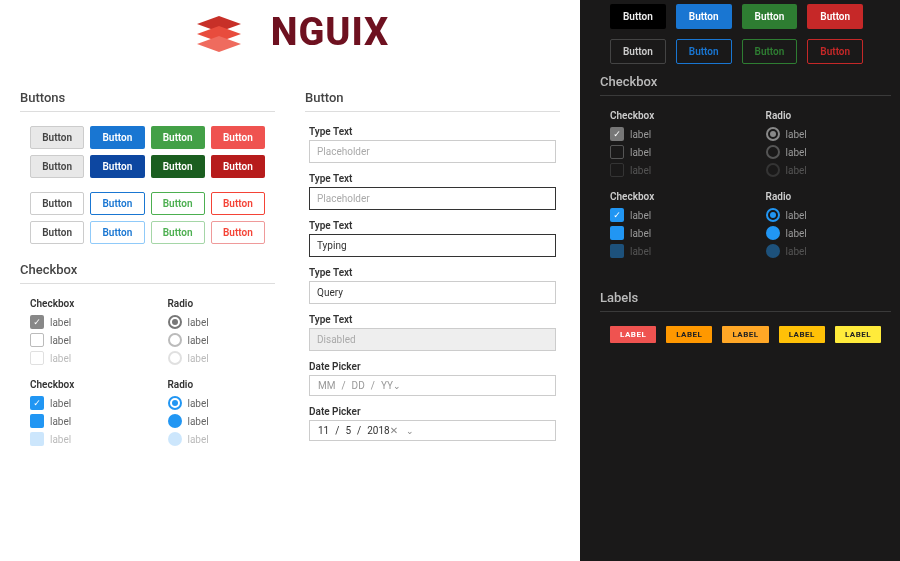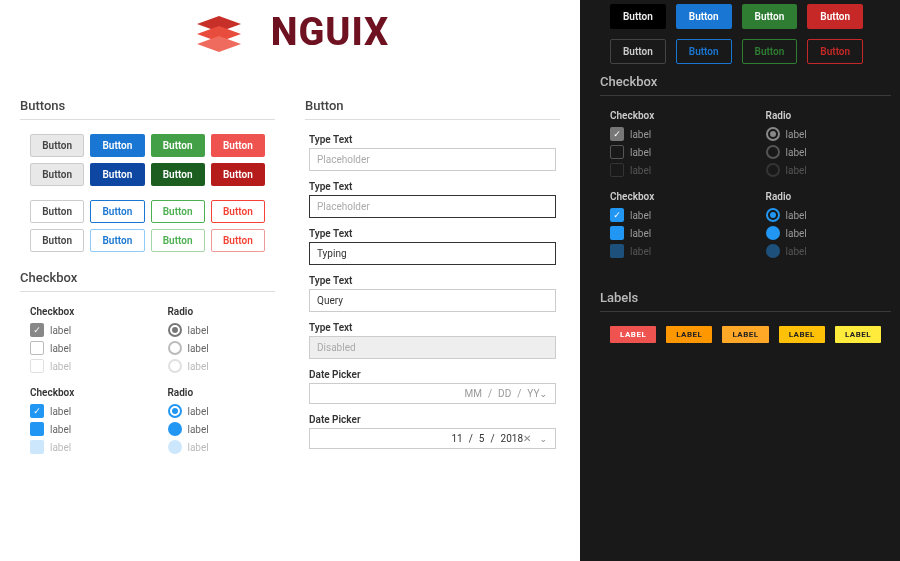--- a/index.html
+++ b/index.html
@@ -1,20 +1,20 @@
 <!DOCTYPE html>
 <html><head>
 <meta charset="utf-8">
 <style>
 *{box-sizing:border-box;margin:0;padding:0;font-family:-apple-system,BlinkMacSystemFont,"Segoe UI",Roboto,sans-serif}
 body{display:flex;width:900px;height:561px;overflow:hidden;font-size:11px}
 .light{flex:0 0 580px;background:#fff;padding:0 20px}
 .dark{flex:1;background:#1a1919;color:#aaa;padding:0 20px}
 .hero{text-align:center;padding:10px 0 20px}
-.logo-row{display:flex;align-items:center;justify-content:center;gap:24px;margin-bottom:24px}
+.logo-row{display:flex;align-items:center;justify-content:center;gap:24px;margin-bottom:16px}
 .logo-icon{width:56px;height:44px;position:relative}
 .logo-icon svg{width:100%;height:100%}
 .logo-text{font-size:38px;font-weight:800;color:#6e1120;letter-spacing:1px}
 .tagline{font-size:14px;font-weight:600;color:#222}
 .cols{display:flex;gap:30px}
 .col{flex:1}
 .sect{margin-bottom:18px}
 .sect-title{font-size:13px;font-weight:500;color:#444;padding-bottom:6px;border-bottom:1px solid #ddd;margin-bottom:14px}
 .dark .sect-title{color:#bbb;border-bottom-color:#3a3a3a}
 .btn-grid{display:grid;grid-template-columns:repeat(4,1fr);gap:6px;margin-bottom:14px;padding:0 10px}
@@ -68,21 +68,21 @@
 .dark .cb-gray-u{border:1px solid #555;background:transparent}
 .dark .rd-gray-c{border:2px solid #888}
 .dark .rd-gray-c::after{background:#888}
 .dark .rd-gray-u{border:2px solid #555}
 .inp-group{margin-bottom:10px;padding:0 4px}
 .inp-label{font-size:10px;font-weight:600;color:#333;margin-bottom:3px}
 .inp{width:100%;padding:5px 7px;font-size:10px;border:1px solid #ccc;background:#fff;color:#333}
 .inp::placeholder{color:#aaa}
 .inp-focus{border-color:#333}
 .inp-dis{background:#eee;color:#aaa}
-.dp{display:flex;align-items:center;border:1px solid #ccc;padding:4px 8px;font-size:10px;color:#999;justify-content:flex-end}
+.dp{display:flex;align-items:center;border:1px solid #ccc;padding:4px 8px;font-size:10px;color:#999;justify-content:flex-start}
 .dp-seg{display:flex;gap:6px}
 .dp-filled{color:#333}
 .chev{font-size:9px;color:#888}
 .x{color:#888;margin-right:8px}
 .cp-rows{padding:0 10px}
 .cp-row{display:flex;gap:8px;margin-bottom:10px}
 .swatch{width:22px;height:22px;border-radius:50%;cursor:pointer}
 .sw-ring{box-shadow:0 0 0 2px #1a1919,0 0 0 3px #ff5722}
 .sw-orange{background:#ff5722}
 .sw-amber{background:#ffa726}

